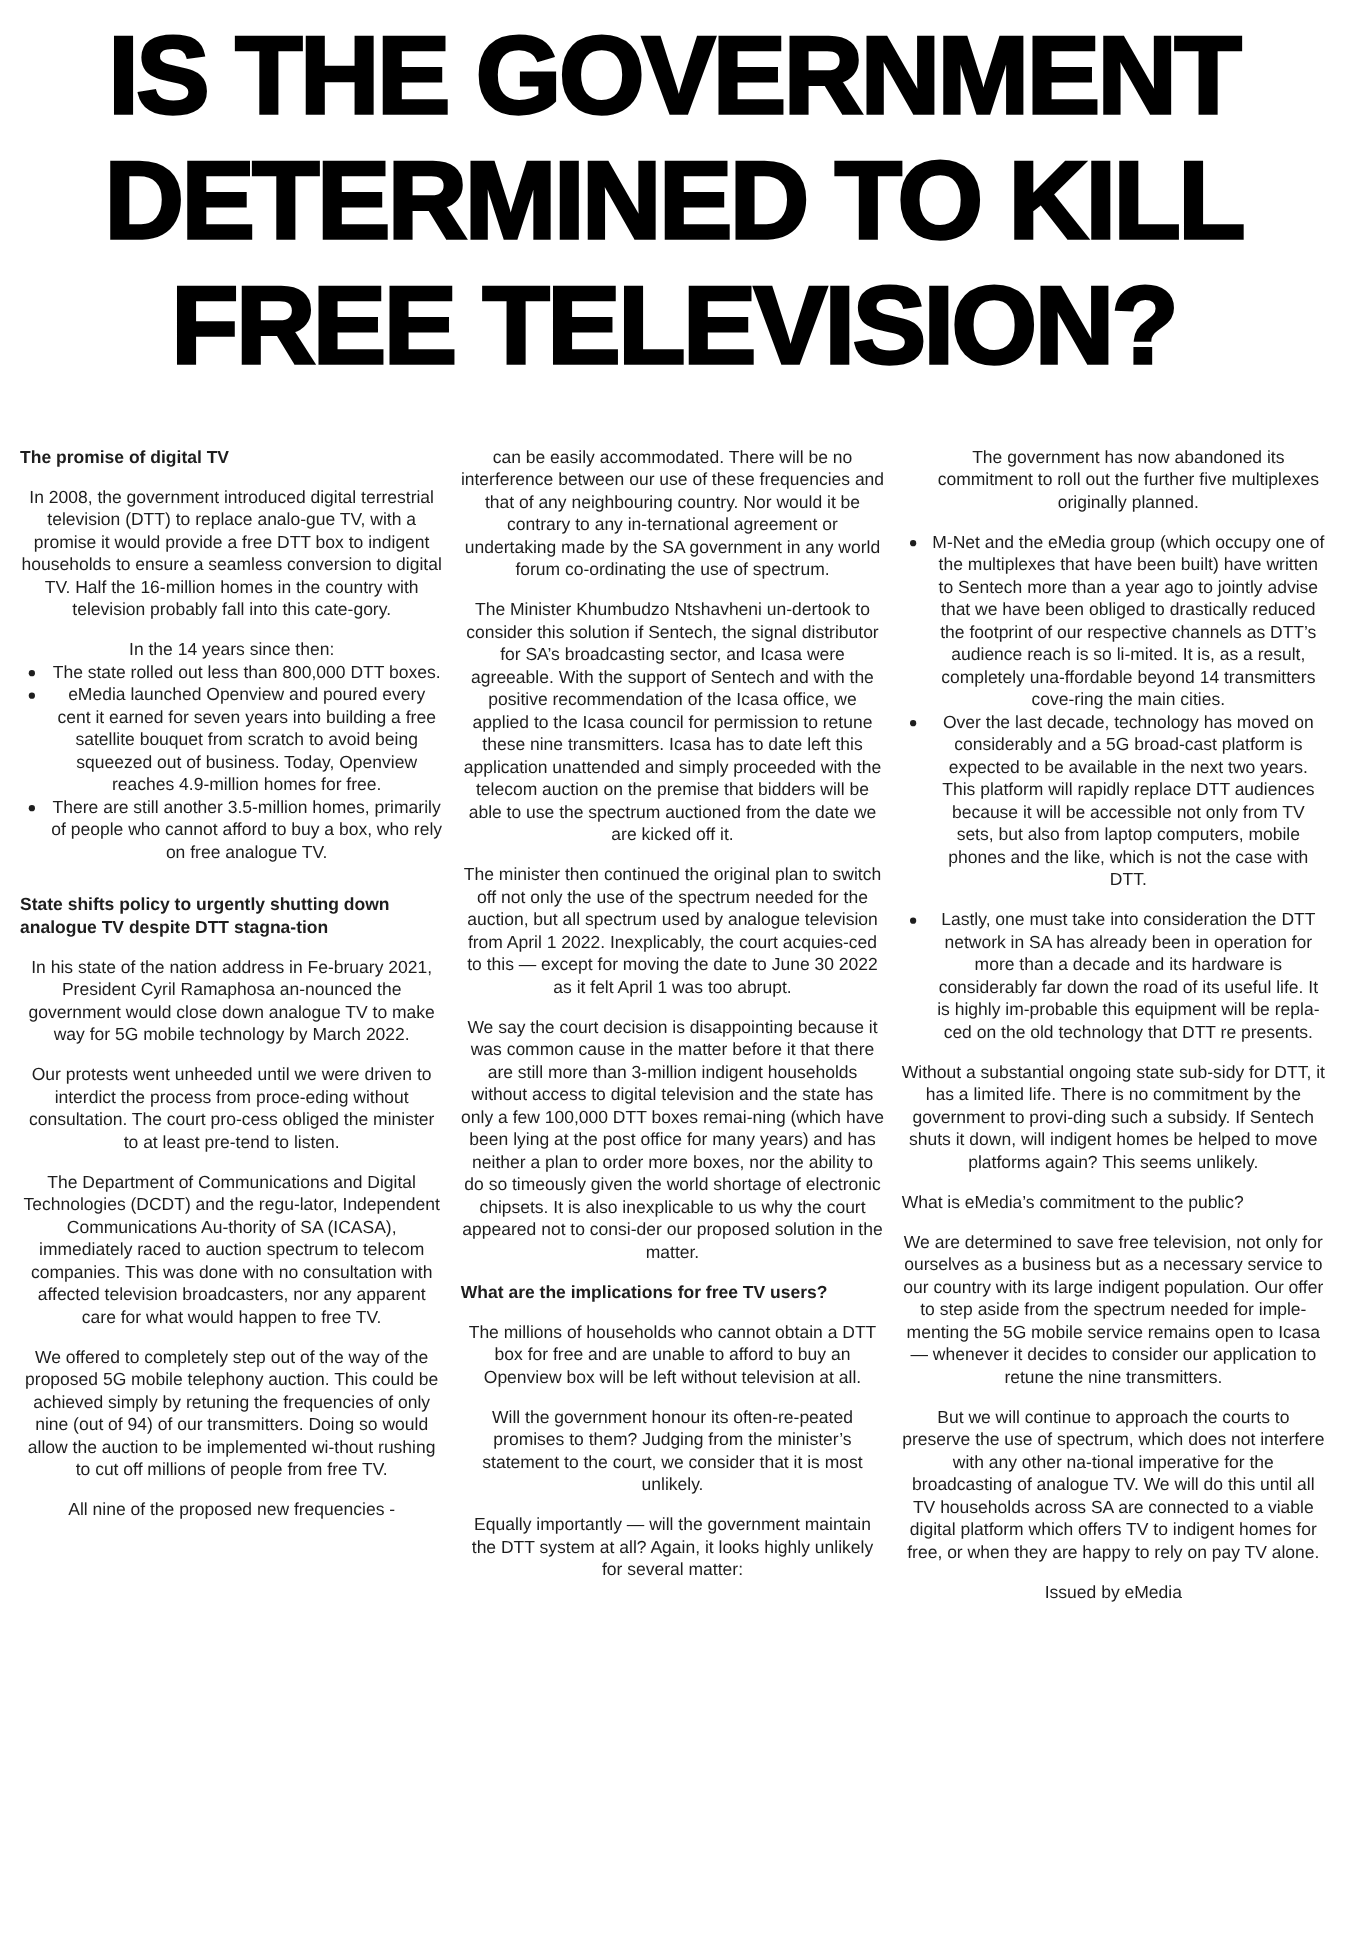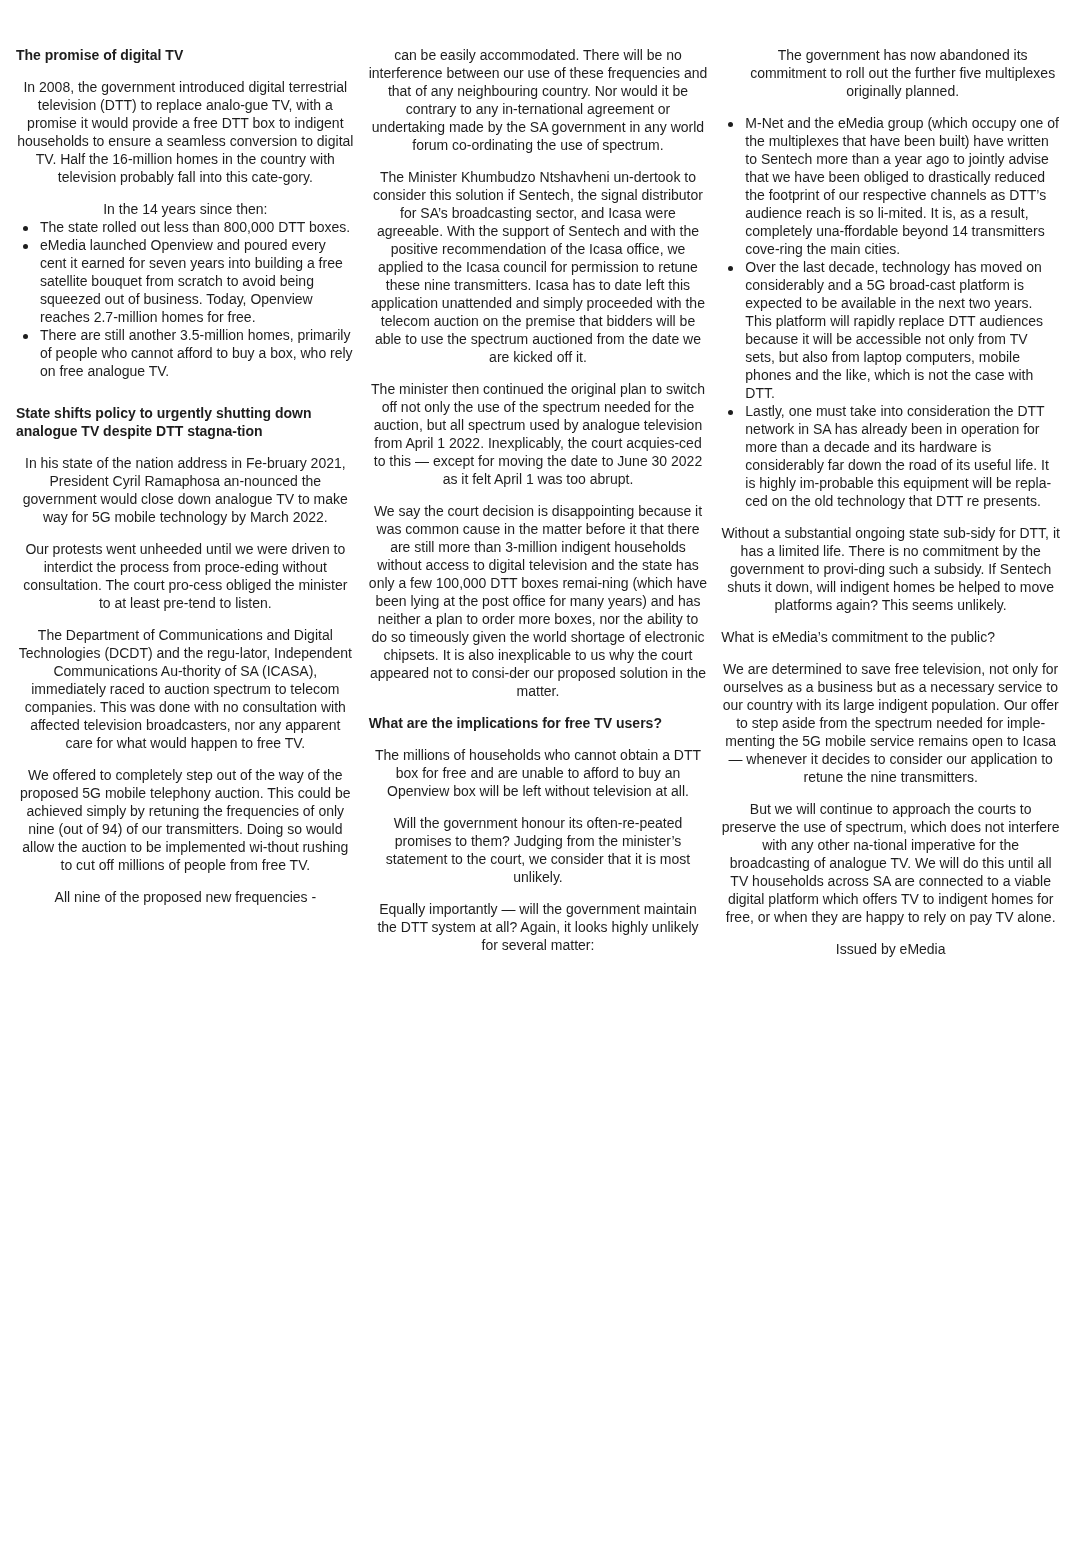--- a/index.html
+++ b/index.html
@@ -44,56 +44,62 @@
     font-weight: bold;
     margin: 0 0 14px 0;
   }
   .section-heading.gap-above { margin-top: 24px; }
   .section-heading.regular { font-weight: normal; }
 
   ul.bullets {
     list-style: none;
     margin: 0 0 14px 0;
     padding: 0;
+    text-align: center;
   }
   ul.bullets li {
     position: relative;
     padding-left: 24px;
   }
   ul.bullets li::before {
     content: "";
     position: absolute;
     left: 7px;
     top: 8px;
     width: 5px;
     height: 5px;
     border-radius: 50%;
     background: #1e1e1e;
   }
-  ul.bullets li.gap-above { }
+  ul.bullets li.gap-above { margin-top: 14px; }
 
   .hanging-cont { padding-left: 24px; }
 
   .list-intro { margin-bottom: 0 !important; }
 </style>
 </head>
 <body>
 
 <div class="page">
 
+  <h1 class="headline">
+    <span class="hl-line">IS THE GOVERNMENT</span>
+    <span class="hl-line">DETERMINED TO KILL</span>
+    <span class="hl-line">FREE TELEVISION?</span>
+  </h1>
 
   <div class="cols">
 
     <div class="col">
       <h3 class="section-heading">The promise of digital TV</h3>
       <p>In 2008, the government introduced digital terrestrial television (DTT) to replace analo-gue TV, with a promise it would provide a free DTT box to indigent households to ensure a seamless conversion to digital TV. Half the 16-million homes in the country with television probably fall into this cate-gory.</p>
       <p class="list-intro">In the 14 years since then:</p>
       <ul class="bullets">
         <li>The state rolled out less than 800,000 DTT boxes.</li>
-        <li>eMedia launched Openview and poured every cent it earned for seven years into building a free satellite bouquet from scratch to avoid being squeezed out of business. Today, Openview reaches 2.7-million homes for free.</li>
+        <li>eMedia launched Openview and poured every cent it earned for seven years into building a free satellite bouquet from scratch to avoid being squeezed out of business. Today, Openview reaches 4.9-million homes for free.</li>
         <li>There are still another 3.5-million homes, primarily of people who cannot afford to buy a box, who rely on free analogue TV.</li>
       </ul>
       <h3 class="section-heading gap-above">State shifts policy to urgently shutting down analogue TV despite DTT stagna-tion</h3>
       <p>In his state of the nation address in Fe-bruary 2021, President Cyril Ramaphosa an-nounced the government would close down analogue TV to make way for 5G mobile technology by March 2022.</p>
       <p>Our protests went unheeded until we were driven to interdict the process from proce-eding without consultation. The court pro-cess obliged the minister to at least pre-tend to listen.</p>
       <p>The Department of Communications and Digital Technologies (DCDT) and the regu-lator, Independent Communications Au-thority of SA (ICASA), immediately raced to auction spectrum to telecom companies. This was done with no consultation with affected television broadcasters, nor any apparent care for what would happen to free TV.</p>
       <p>We offered to completely step out of the way of the proposed 5G mobile telephony auction. This could be achieved simply by retuning the frequencies of only nine (out of 94) of our transmitters. Doing so would allow the auction to be implemented wi-thout rushing to cut off millions of people from free TV.</p>
       <p>All nine of the proposed new frequencies -</p>
     </div>
 

